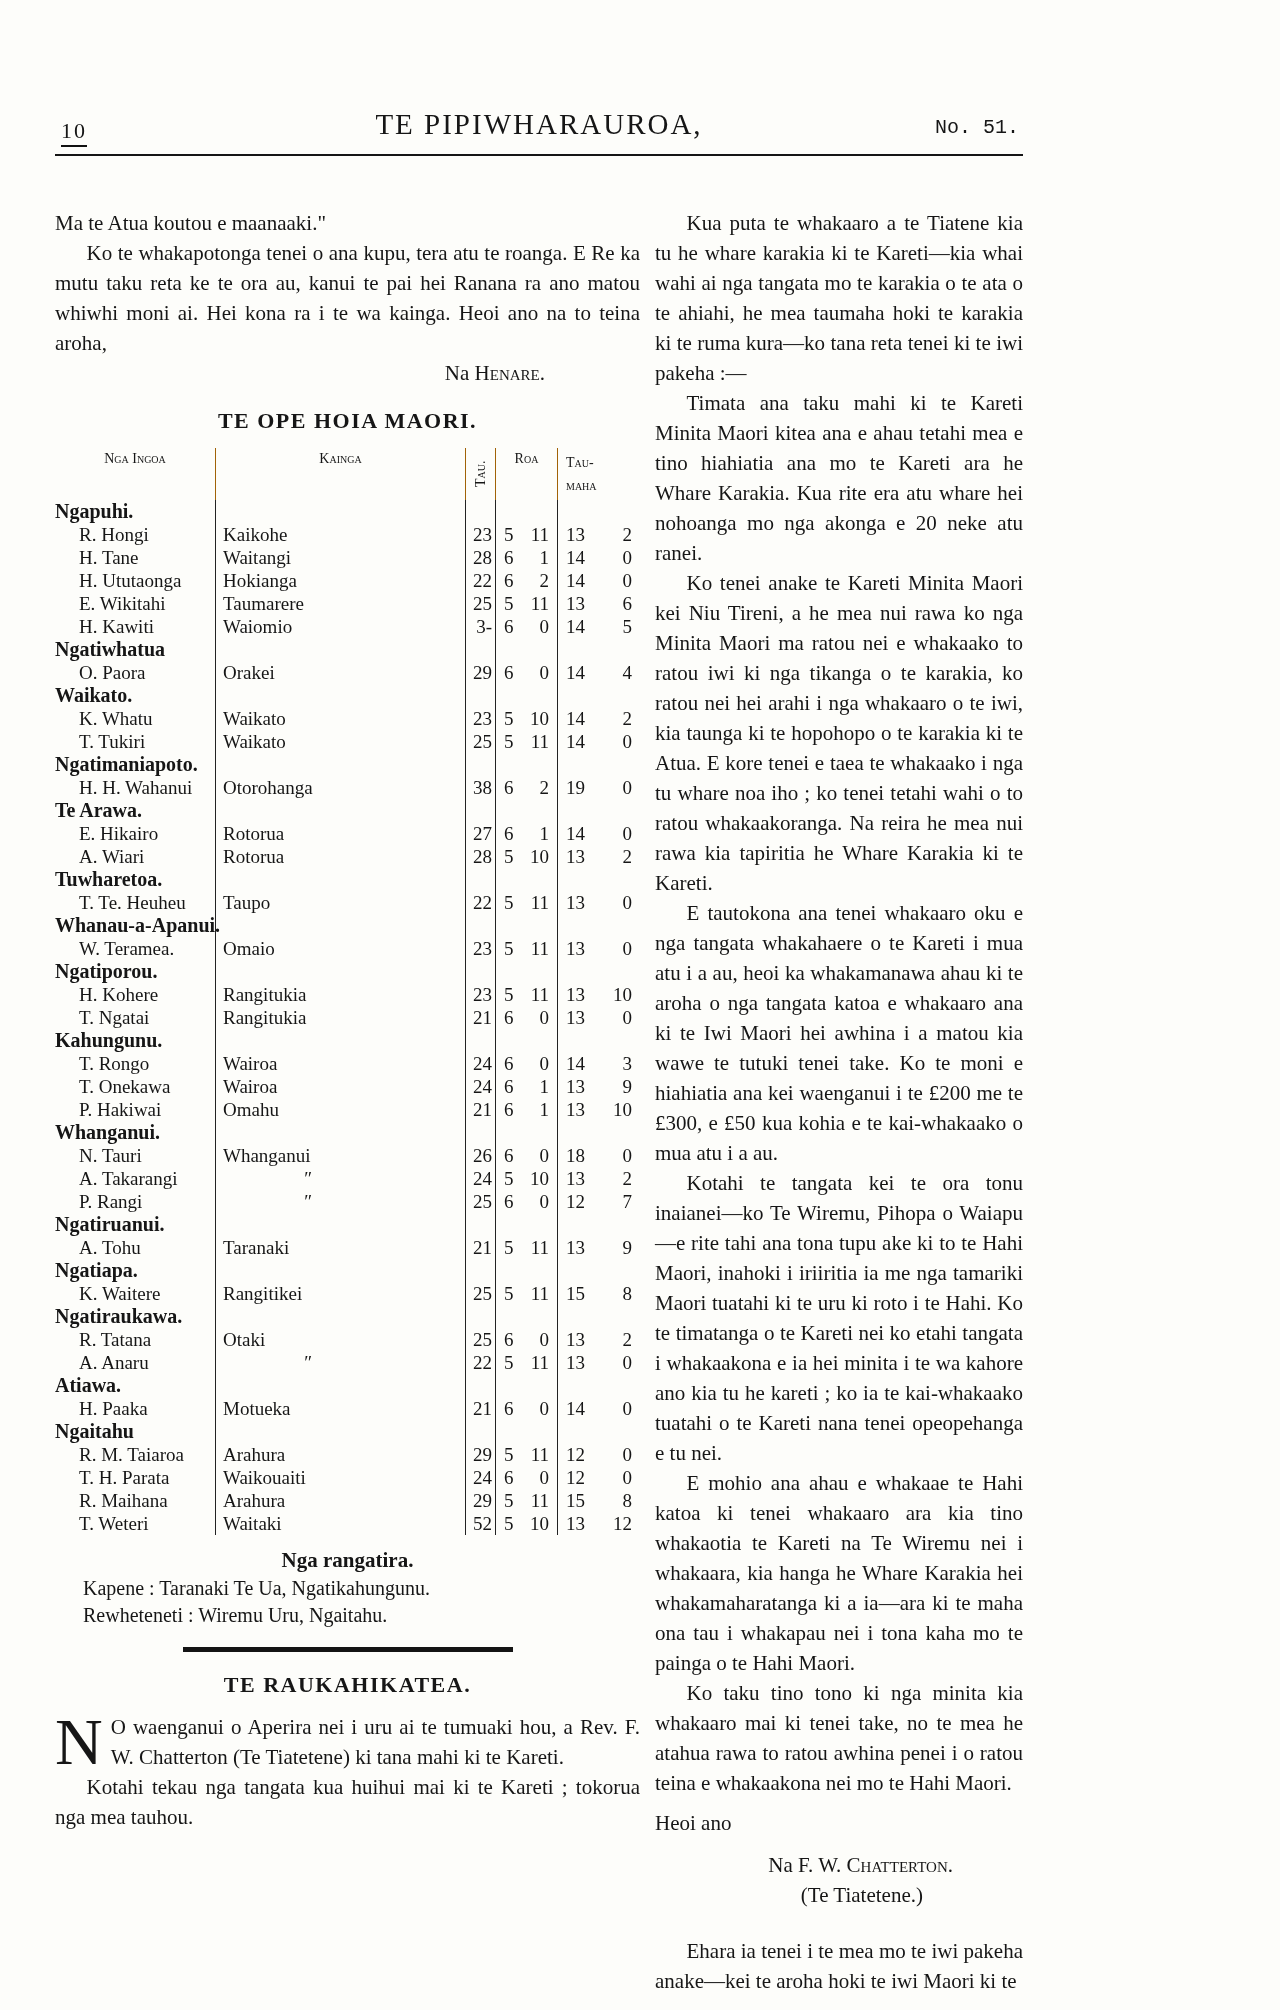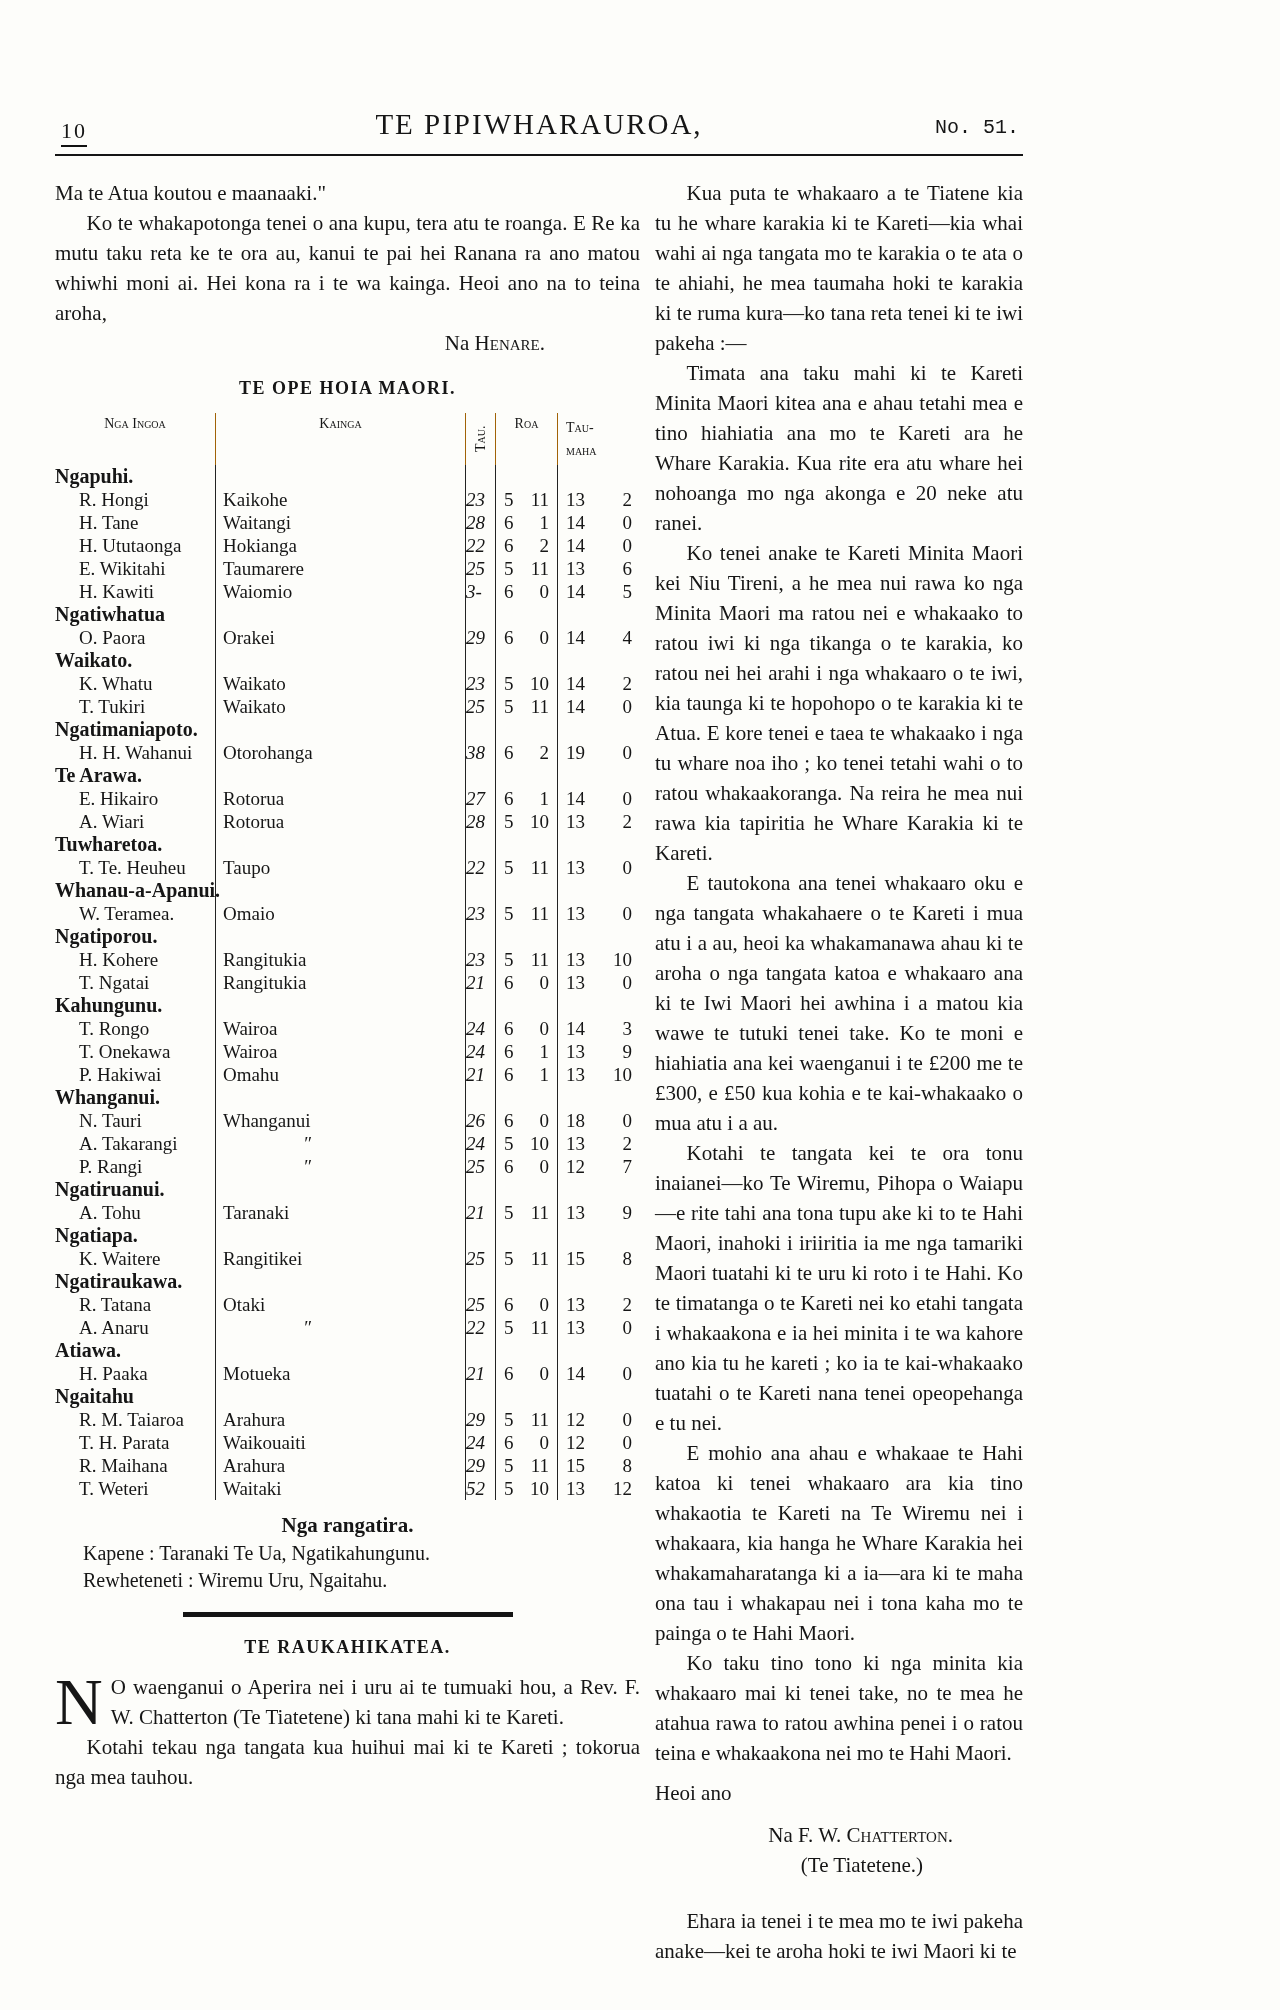--- a/index.html
+++ b/index.html
@@ -25,32 +25,32 @@
   }
   .masthead{
     margin:0;text-align:center;font-weight:normal;
     font-size:29px;letter-spacing:2px;
   }
   .issue{position:absolute;right:4px;top:8px;font-size:20px;font-family:Liberation Mono, monospace;}
   .head-rule{border:0;border-top:2px solid #151515;margin:2px 0 0 0;}
 
   
   .columns{display:flex;gap:15px;margin-top:22px;}
-  .col{box-sizing:border-box;}
+  .col{box-sizing:border-box;margin-top:30px;}
   .col.left{width:585px;}
   .col.right{width:580px;}
   .col p{margin:0;font-size:21px;line-height:30px;text-align:justify;}
   p.indent{text-indent:1.5em;}
   p.flush{text-indent:0;}
   .sc{font-variant:small-caps;}
 
   .sig{text-align:right !important;padding-right:95px;font-size:21px;line-height:32px;}
 
   h2.section-head{
-    text-align:center;font-size:18px;letter-spacing:1.5px;
+    text-align:center;font-size:22px;letter-spacing:1.5px;
     margin:20px 0 14px 0;font-weight:bold;
   }
 
   
   .optable{font-size:19px;margin-top:2px;}
   .thead,.trow{
     display:grid;
     grid-template-columns:160px 250px 30px 62px 83px;
   }
   .thead{height:52px;font-variant:small-caps;font-size:14px;}
@@ -64,21 +64,21 @@
     writing-mode:vertical-rl;transform:rotate(180deg);
   }
   .th-roa{text-align:center;padding-top:3px;}
   .th-maha{padding:3px 4px 0 8px;line-height:23px;}
   .trow{height:23px;line-height:23px;}
   .trow .c{white-space:nowrap;overflow:visible;}
   .c.kainga,.c.tau,.c.roa,.c.maha{border-left:1px solid #222;}
   .c.kainga{padding-left:7px;}
   .c.nm{padding-left:24px;}
   .c.gl{font-weight:bold;font-size:20px;}
-  .c.tau{padding-right:3px;font-style:italic;}
+  .c.tau{text-align:right;padding-right:3px;}
   .c.roa,.c.maha{display:flex;justify-content:space-between;padding:0 8px;}
   .ditto{padding-left:80px;font-style:italic;}
 
   
   .tfoot{margin-top:10px;}
   .tfoot-head{text-align:center !important;font-weight:bold;font-size:20px;line-height:26px;}
   .tfoot p.fl{font-size:20px;line-height:27px;text-align:left !important;padding-left:28px;}
 
   .divider{width:330px;height:5px;background:#141414;margin:18px auto 8px auto;}
 

